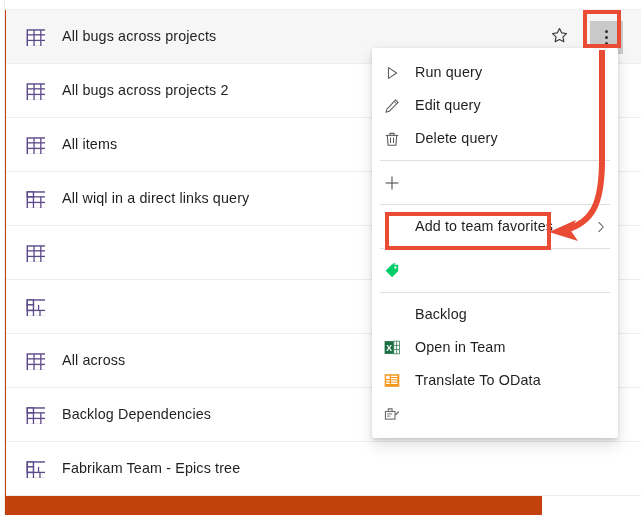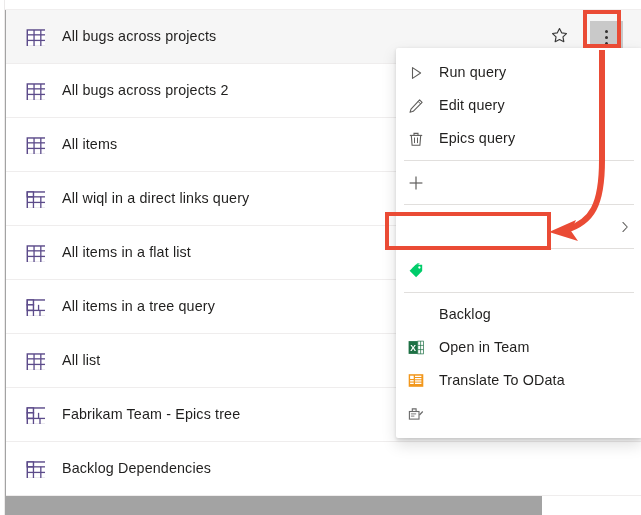--- a/index.html
+++ b/index.html
@@ -14,21 +14,21 @@
     overflow: hidden;
     font-family: "Liberation Sans", sans-serif;
     -webkit-font-smoothing: antialiased;
   }
 
   
   #app {
     position: absolute;
     left: 0; top: 0;
     width: 542px; height: 515px;
-    background: #a3a3a3;
+    background: #c2410c;
   }
   .edge-left {
     position: absolute;
     left: 0; top: 0;
     width: 5px; height: 515px;
     background: #ffffff;
     border-right: 1px solid #eceaea;
     box-sizing: border-box;
   }
   .edge-top {
@@ -144,21 +144,20 @@
     position: absolute;
     left: 372px;
     top: 48px;
     width: 246px;
     background: #ffffff;
     box-shadow: 0 1.6px 3.6px rgba(0,0,0,0.13), 0 6.4px 14.4px rgba(0,0,0,0.13);
     border-radius: 2px;
     padding: 8px 0 8px 0;
     box-sizing: border-box;
     z-index: 30;
-    margin-left: 24px;
   }
   .menu-item {
     height: 33px;
     display: flex;
     align-items: center;
     padding: 0 10px 0 12px;
     box-sizing: border-box;
     cursor: pointer;
     position: relative;
   }
@@ -266,74 +265,72 @@
       <div class="query-row">
         <span class="row-icon">
           <svg width="20" height="19" viewBox="0 0 16 16" fill="none" xmlns="http://www.w3.org/2000/svg">
             <rect x="1.5" y="2.5" width="17" height="14" stroke="#5c4b8a" stroke-width="1.2" fill="#fff"></rect>
             <line x1="1.5" y1="6.6" x2="18.5" y2="6.6" stroke="#5c4b8a" stroke-width="1.1"></line>
             <line x1="1.5" y1="11.3" x2="18.5" y2="11.3" stroke="#5c4b8a" stroke-width="1.1"></line>
             <line x1="7.2" y1="2.5" x2="7.2" y2="16.5" stroke="#5c4b8a" stroke-width="1.1"></line>
             <line x1="12.9" y1="2.5" x2="12.9" y2="16.5" stroke="#5c4b8a" stroke-width="1.1"></line>
           </svg>
         </span>
-        <span class="row-label">All items in a flat list</span>
       </div>
       <div class="query-row">
         <span class="row-icon">
           <svg width="20" height="19" viewBox="0 0 16 16" fill="none" xmlns="http://www.w3.org/2000/svg">
             <rect x="1.5" y="2.5" width="17" height="14" stroke="#5c4b8a" stroke-width="1.2" fill="#fff"></rect>
             <rect x="1.5" y="2.5" width="5.2" height="4.1" stroke="#5c4b8a" stroke-width="1.2" fill="#fff"></rect>
             <rect x="1.5" y="6.6" width="5.2" height="4.7" stroke="#5c4b8a" stroke-width="1.2" fill="#fff"></rect>
             <line x1="1.5" y1="11.3" x2="18.5" y2="11.3" stroke="#5c4b8a" stroke-width="1.1"></line>
             <line x1="6.7" y1="11.3" x2="6.7" y2="16.5" stroke="#5c4b8a" stroke-width="1.1"></line>
             <line x1="12.2" y1="11.3" x2="12.2" y2="16.5" stroke="#5c4b8a" stroke-width="1.1"></line>
             <line x1="11.0" y1="6.6" x2="11.0" y2="11.3" stroke="#5c4b8a" stroke-width="1.1"></line>
           </svg>
         </span>
-        <span class="row-label">All items in a tree query</span>
       </div>
       <div class="query-row">
         <span class="row-icon">
           <svg width="20" height="19" viewBox="0 0 16 16" fill="none" xmlns="http://www.w3.org/2000/svg">
             <rect x="1.5" y="2.5" width="17" height="14" stroke="#5c4b8a" stroke-width="1.2" fill="#fff"></rect>
             <line x1="1.5" y1="6.6" x2="18.5" y2="6.6" stroke="#5c4b8a" stroke-width="1.1"></line>
             <line x1="1.5" y1="11.3" x2="18.5" y2="11.3" stroke="#5c4b8a" stroke-width="1.1"></line>
             <line x1="7.2" y1="2.5" x2="7.2" y2="16.5" stroke="#5c4b8a" stroke-width="1.1"></line>
             <line x1="12.9" y1="2.5" x2="12.9" y2="16.5" stroke="#5c4b8a" stroke-width="1.1"></line>
           </svg>
         </span>
-        <span class="row-label">All list</span>
+        <span class="row-label">All across</span>
+      </div>
+      <div class="query-row">
+        <span class="row-icon">
+          <svg width="20" height="19" viewBox="0 0 16 16" fill="none" xmlns="http://www.w3.org/2000/svg">
+            <rect x="1.5" y="2.5" width="17" height="14" stroke="#5c4b8a" stroke-width="1.2" fill="#fff"></rect>
+            <rect x="1.5" y="2.5" width="5.2" height="4.1" stroke="#5c4b8a" stroke-width="1.2" fill="#fff"></rect>
+            <line x1="1.5" y1="11.3" x2="18.5" y2="11.3" stroke="#5c4b8a" stroke-width="1.1"></line>
+            <line x1="6.7" y1="6.6" x2="6.7" y2="16.5" stroke="#5c4b8a" stroke-width="1.1"></line>
+            <line x1="12.9" y1="6.6" x2="12.9" y2="16.5" stroke="#5c4b8a" stroke-width="1.1"></line>
+            <line x1="1.5" y1="6.6" x2="18.5" y2="6.6" stroke="#5c4b8a" stroke-width="1.1"></line>
+          </svg>
+        </span>
+        <span class="row-label">Backlog Dependencies</span>
       </div>
       <div class="query-row">
         <span class="row-icon">
           <svg width="20" height="19" viewBox="0 0 16 16" fill="none" xmlns="http://www.w3.org/2000/svg">
             <rect x="1.5" y="2.5" width="17" height="14" stroke="#5c4b8a" stroke-width="1.2" fill="#fff"></rect>
             <rect x="1.5" y="2.5" width="5.2" height="4.1" stroke="#5c4b8a" stroke-width="1.2" fill="#fff"></rect>
             <rect x="1.5" y="6.6" width="5.2" height="4.7" stroke="#5c4b8a" stroke-width="1.2" fill="#fff"></rect>
             <line x1="1.5" y1="11.3" x2="18.5" y2="11.3" stroke="#5c4b8a" stroke-width="1.1"></line>
             <line x1="6.7" y1="11.3" x2="6.7" y2="16.5" stroke="#5c4b8a" stroke-width="1.1"></line>
             <line x1="12.2" y1="11.3" x2="12.2" y2="16.5" stroke="#5c4b8a" stroke-width="1.1"></line>
             <line x1="11.0" y1="6.6" x2="11.0" y2="11.3" stroke="#5c4b8a" stroke-width="1.1"></line>
           </svg>
         </span>
         <span class="row-label">Fabrikam Team - Epics tree</span>
-      </div>
-      <div class="query-row">
-        <span class="row-icon">
-          <svg width="20" height="19" viewBox="0 0 16 16" fill="none" xmlns="http://www.w3.org/2000/svg">
-            <rect x="1.5" y="2.5" width="17" height="14" stroke="#5c4b8a" stroke-width="1.2" fill="#fff"></rect>
-            <rect x="1.5" y="2.5" width="5.2" height="4.1" stroke="#5c4b8a" stroke-width="1.2" fill="#fff"></rect>
-            <line x1="1.5" y1="11.3" x2="18.5" y2="11.3" stroke="#5c4b8a" stroke-width="1.1"></line>
-            <line x1="6.7" y1="6.6" x2="6.7" y2="16.5" stroke="#5c4b8a" stroke-width="1.1"></line>
-            <line x1="12.9" y1="6.6" x2="12.9" y2="16.5" stroke="#5c4b8a" stroke-width="1.1"></line>
-            <line x1="1.5" y1="6.6" x2="18.5" y2="6.6" stroke="#5c4b8a" stroke-width="1.1"></line>
-          </svg>
-        </span>
-        <span class="row-label">Backlog Dependencies</span>
       </div>
     </div>
 
   <div id="context-menu">
       <div class="menu-item">
         <span class="menu-icon">
           <svg width="16" height="16" viewBox="0 0 16 16" fill="none" xmlns="http://www.w3.org/2000/svg">
             <path d="M4.5 2.6 L12.6 8 L4.5 13.4 Z" stroke="#5f5e5c" stroke-width="1.1" fill="none" stroke-linejoin="round"></path>
           </svg>
         </span>
@@ -351,34 +348,35 @@
       <div class="menu-item">
         <span class="menu-icon">
           <svg width="16" height="16" viewBox="0 0 16 16" fill="none" xmlns="http://www.w3.org/2000/svg">
             <path d="M3.3 4.4 L4.1 14.2 L11.9 14.2 L12.7 4.4" stroke="#5f5e5c" stroke-width="1.1" fill="none"></path>
             <line x1="1.8" y1="4.4" x2="14.2" y2="4.4" stroke="#5f5e5c" stroke-width="1.1"></line>
             <path d="M6.0 4.4 L6.0 2.4 L10.0 2.4 L10.0 4.4" stroke="#5f5e5c" stroke-width="1.1" fill="none"></path>
             <line x1="6.5" y1="6.5" x2="6.5" y2="12.1" stroke="#5f5e5c" stroke-width="1"></line>
             <line x1="9.5" y1="6.5" x2="9.5" y2="12.1" stroke="#5f5e5c" stroke-width="1"></line>
           </svg>
         </span>
-        <span class="menu-label">Epics query</span>
+        <span class="menu-label">Delete query</span>
       </div>
       <div class="menu-sep"></div>
       <div class="menu-item">
         <span class="menu-icon">
           <svg width="16" height="16" viewBox="0 0 16 16" fill="none" xmlns="http://www.w3.org/2000/svg">
             <line x1="8" y1="1.6" x2="8" y2="14.4" stroke="#5f5e5c" stroke-width="1.2"></line>
             <line x1="1.6" y1="8" x2="14.4" y2="8" stroke="#5f5e5c" stroke-width="1.2"></line>
           </svg>
         </span>
       </div>
       <div class="menu-sep"></div>
       <div class="menu-item">
         <span class="menu-icon"></span>
+        <span class="menu-label">Add to team favorites</span>
         <span class="menu-chevron">
           <svg width="14" height="14" viewBox="0 0 16 16" fill="none" xmlns="http://www.w3.org/2000/svg">
             <path d="M5.6 2.8 L10.6 8 L5.6 13.2" stroke="#5f5e5c" stroke-width="1.2" fill="none" stroke-linecap="round" stroke-linejoin="round"></path>
           </svg>
         </span>
       </div>
       <div class="menu-sep"></div>
       <div class="menu-item no-label">
         <span class="menu-icon">
           <svg width="17" height="17" viewBox="0 0 16 16" fill="none" xmlns="http://www.w3.org/2000/svg">

